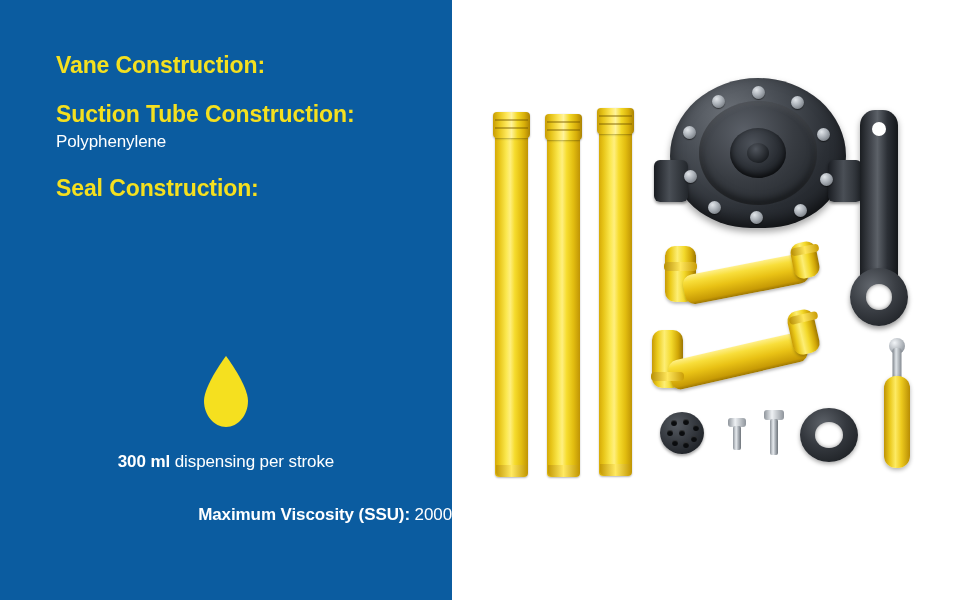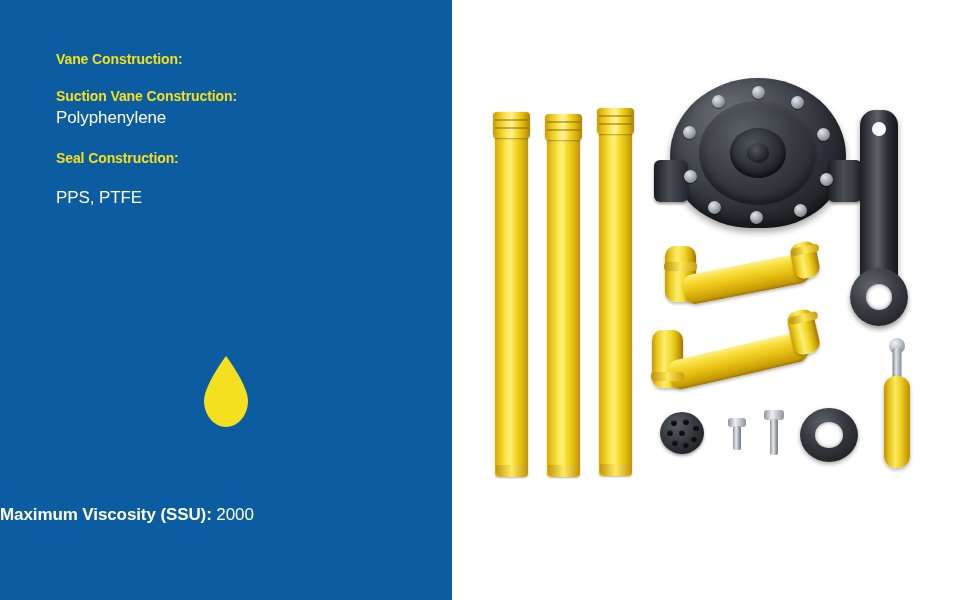--- a/index.html
+++ b/index.html
@@ -35,21 +35,21 @@
   .specs {
     position: absolute;
     left: 56px;
     top: 50px;
     width: 370px;
   }
   .spec-block { margin-bottom: 19px; }
   .spec-label {
     color: #f5e01f;
     font-weight: bold;
-    font-size: 14px;
+    font-size: 23px;
     line-height: 1.32;
     letter-spacing: -0.1px;
   }
   .spec-value {
     color: #ffffff;
     font-size: 17px;
     line-height: 1.4;
     letter-spacing: -0.1px;
   }
   
@@ -75,21 +75,21 @@
     color: #ffffff;
     font-size: 17px;
     letter-spacing: -0.1px;
   }
   .dispense-line b { font-weight: bold; }
   .viscosity-line {
     position: absolute;
     left: 0;
     top: 505px;
     width: 452px;
-    text-align: left;
+    text-align: right;
     color: #ffffff;
     font-size: 17px;
     letter-spacing: -0.1px;
   }
   .viscosity-line b { font-weight: bold; }
 
   
   .right-panel {
     position: relative;
     width: 507px;
@@ -311,40 +311,42 @@
 
   <div class="left-panel">
 
     <div class="specs">
 
       <div class="spec-block">
         <div class="spec-label">Vane Construction:</div>
       </div>
 
       <div class="spec-block">
-        <div class="spec-label">Suction Vane Construction:</div>
+        <div class="spec-label">Suction Tube Construction:</div>
         <div class="spec-value">Polyphenylene</div>
       </div>
 
       <div class="spec-block">
         <div class="spec-label">Seal Construction:</div>
       </div>
 
       <div class="spec-block">
-        <div class="spec-value">PPS, PTFE</div>
       </div>
 
     </div>
 
     <div class="droplet-wrap">
       <svg class="droplet" viewBox="0 0 56 74">
         <path d="M28 1 C28 1 6 30 6 46 C6 60 16 72 28 72 C40 72 50 60 50 46 C50 30 28 1 28 1 Z" fill="#f5e01f"></path>
       </svg>
     </div>
 
+    <div class="dispense-line">
+      <b>300 ml</b><span> dispensing per stroke</span>
+    </div>
 
     <div class="viscosity-line">
       <b>Maximum Viscosity (SSU):</b><span> 2000</span>
     </div>
   </div>
 
   <div class="accent-bar"></div>
 
   <div class="right-panel">
     <div class="product-stage">

